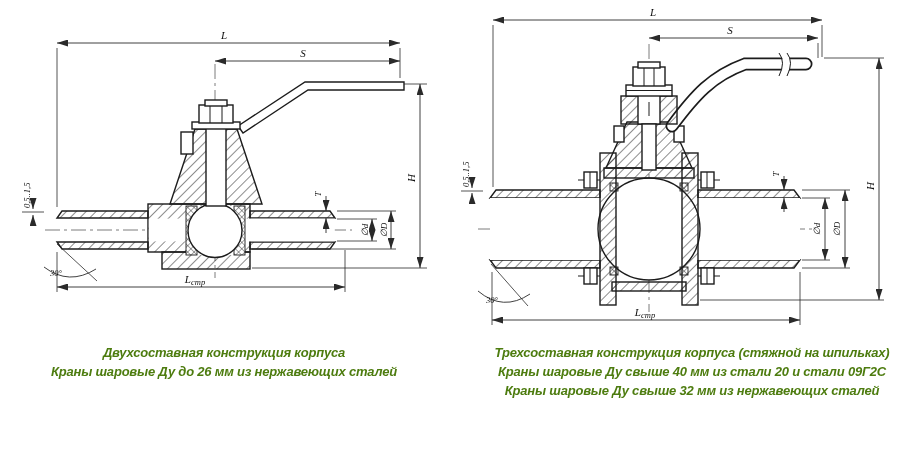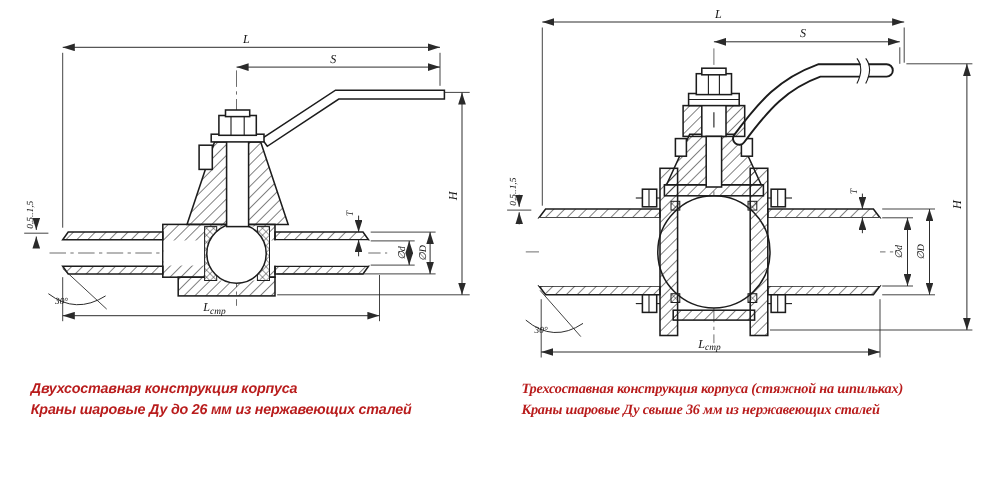--- a/index.html
+++ b/index.html
@@ -11,24 +11,24 @@
   .part-x{fill:url(#x);stroke:#1c1c1c;stroke-width:0.9;}
   .white{fill:#ffffff;stroke:#1c1c1c;stroke-width:1.4;}
   .thin{fill:none;stroke:#1c1c1c;stroke-width:1;}
   .dim{stroke:#2a2a2a;stroke-width:0.9;fill:none;}
   .ext{stroke:#2a2a2a;stroke-width:0.8;fill:none;}
   .cl{stroke:#5a5a5a;stroke-width:0.8;fill:none;stroke-dasharray:15 4 3 4;}
   .dt{font:italic 11px "Liberation Serif",serif;fill:#111;text-anchor:middle;}
   .dts{font:italic 9px "Liberation Serif",serif;fill:#111;text-anchor:middle;}
   .dtr{font:italic 8.5px "Liberation Serif",serif;fill:#111;text-anchor:start;}
   
-  .caption{position:absolute;color:#b91c1c;
+  .caption{position:absolute;text-align:center;color:#4d7c0f;
            font:italic 700 13px/19px "Liberation Sans",sans-serif;letter-spacing:-0.2px;}
   .cap-left{left:28px;top:343px;width:392px;}
-  .cap-right{left:474px;top:343px;width:436px;font-family:Liberation Serif, serif;}
+  .cap-right{left:474px;top:343px;width:436px;}
 </style>
 </head>
 <body>
 
 <div class="sheet">
 
 <svg width="910" height="449" viewBox="0 0 910 449">
   <defs>
     <pattern id="h" width="7" height="7" patternUnits="userSpaceOnUse" patternTransform="rotate(45)">
       <line x1="0" y1="0" x2="0" y2="7" stroke="#1c1c1c" stroke-width="1"></line>
@@ -234,16 +234,17 @@
     </g>
   </g>
 </svg>
 
 <div class="caption cap-left">
   <div>Двухсоставная конструкция корпуса</div>
   <div>Краны шаровые Ду до 26 мм из нержавеющих сталей</div>
 </div>
 <div class="caption cap-right">
   <div>Трехсоставная конструкция корпуса (стяжной на шпильках)</div>
-  <div>Краны шаровые Ду свыше 36 мм из нержавеющих сталей</div>
+  <div>Краны шаровые Ду свыше 40 мм из стали 20 и стали 09Г2С</div>
+  <div>Краны шаровые Ду свыше 32 мм из нержавеющих сталей</div>
 </div>
 
 </div>
 
 </body></html>

